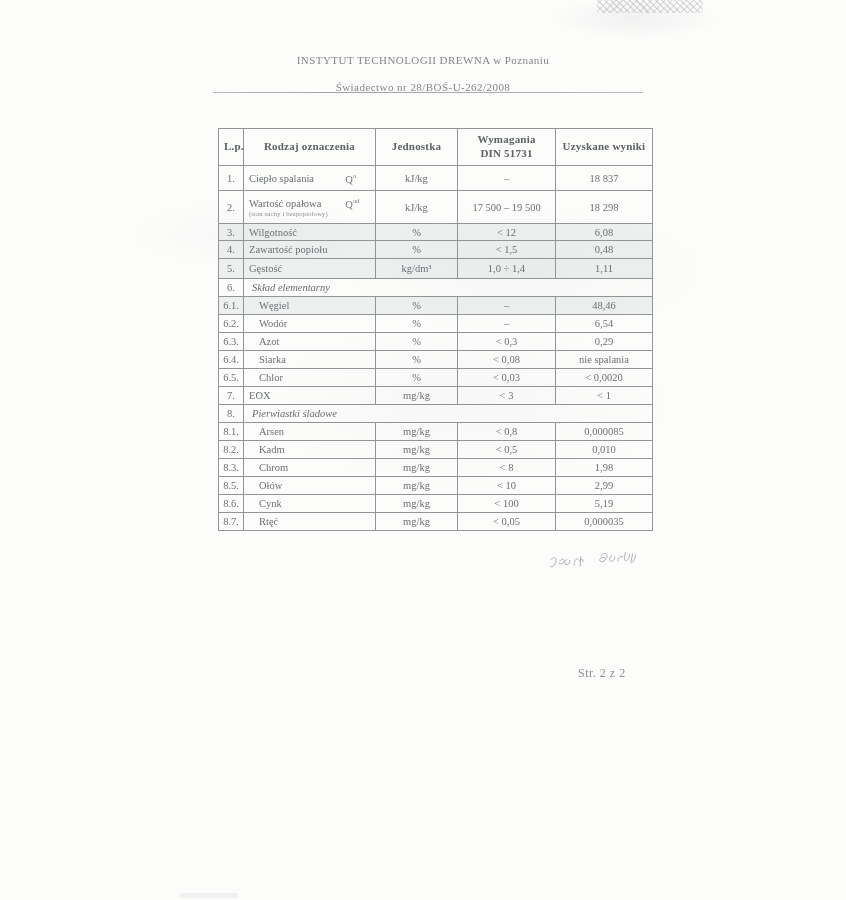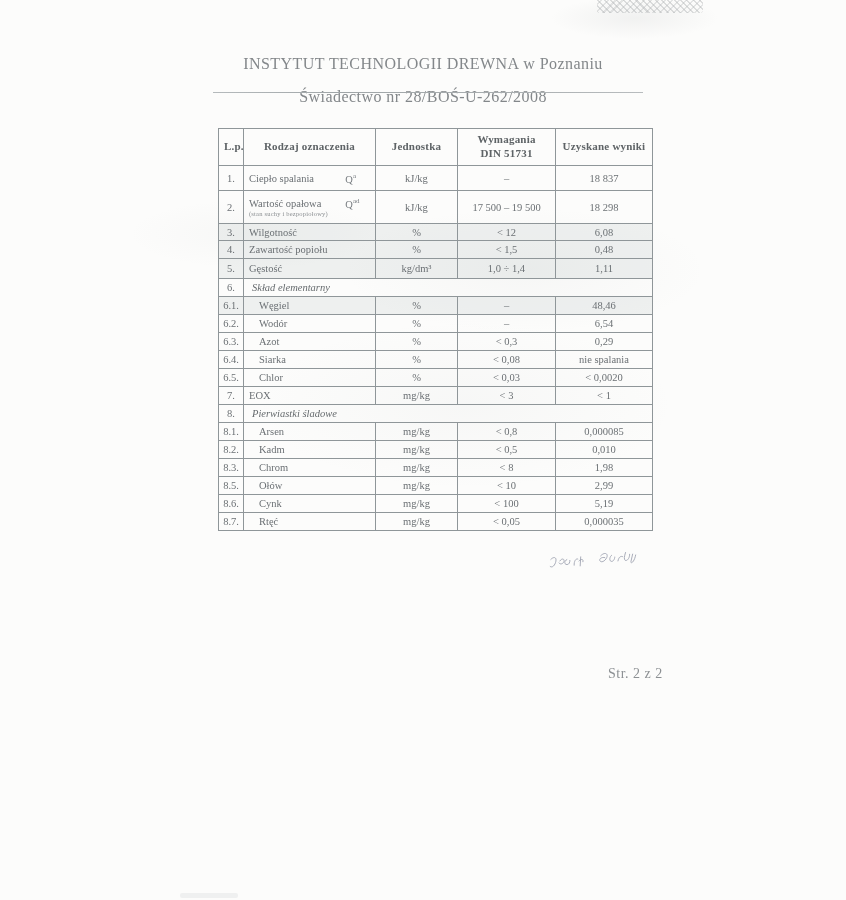--- a/index.html
+++ b/index.html
@@ -24,21 +24,21 @@
       repeating-linear-gradient(45deg, rgba(110,116,120,0.40) 0 1.5px, transparent 1.5px 4.5px),
       repeating-linear-gradient(-45deg, rgba(110,116,120,0.30) 0 1.5px, transparent 1.5px 5px);
     opacity:.55;border-radius:0 0 3px 3px;
   }
   .smudge-bottom{
     position:absolute;left:180px;top:893px;width:58px;height:5px;
     background:#eff0f0;border-radius:2px;
   }
   .doc-header{
     position:absolute;top:54px;left:0;width:846px;text-align:center;
-    color:#83878a;font-size:16px;letter-spacing:.45px;line-height:1.25;
+    color:#83878a;font-size:11px;letter-spacing:.45px;line-height:1.25;
   }
   .doc-header .line2{margin-top:13px;}
   .header-rule{
     position:absolute;top:92px;left:213px;width:430px;height:1px;
     background:linear-gradient(90deg,#b5babc, #9fa5a7 30%, #aaafb1 70%, #b8bcbe);
   }
   table.results{
     position:absolute;top:128px;left:218px;width:434px;
     border-collapse:collapse;table-layout:fixed;
     font-size:10.5px;color:#6b7074;
@@ -68,22 +68,22 @@
   }
   .name-wrap{display:flex;justify-content:space-between;align-items:center;padding-right:14px;gap:24px;}
   .name-wrap .sym{color:#777c80;}
   .name-wrap .sym sup{font-size:7px;}
   td.name.indent .nm{padding-left:10px;}
   .note{font-size:6.5px;color:#8b8f92;line-height:1;margin-top:1px;letter-spacing:.2px;}
   .signature{
     position:absolute;left:545px;top:550px;transform:rotate(-3deg);
   }
   .page-footer{
-    position:absolute;left:608px;top:666px;
-    font-size:14px;color:#8c9093;letter-spacing:.5px;
+    position:absolute;left:578px;top:666px;
+    font-size:12px;color:#8c9093;letter-spacing:.5px;
   }
 </style>
 </head>
 <body>
 
 <div class="paper">
 
   <div class="scan-noise"></div>
 
   <div class="doc-header">

